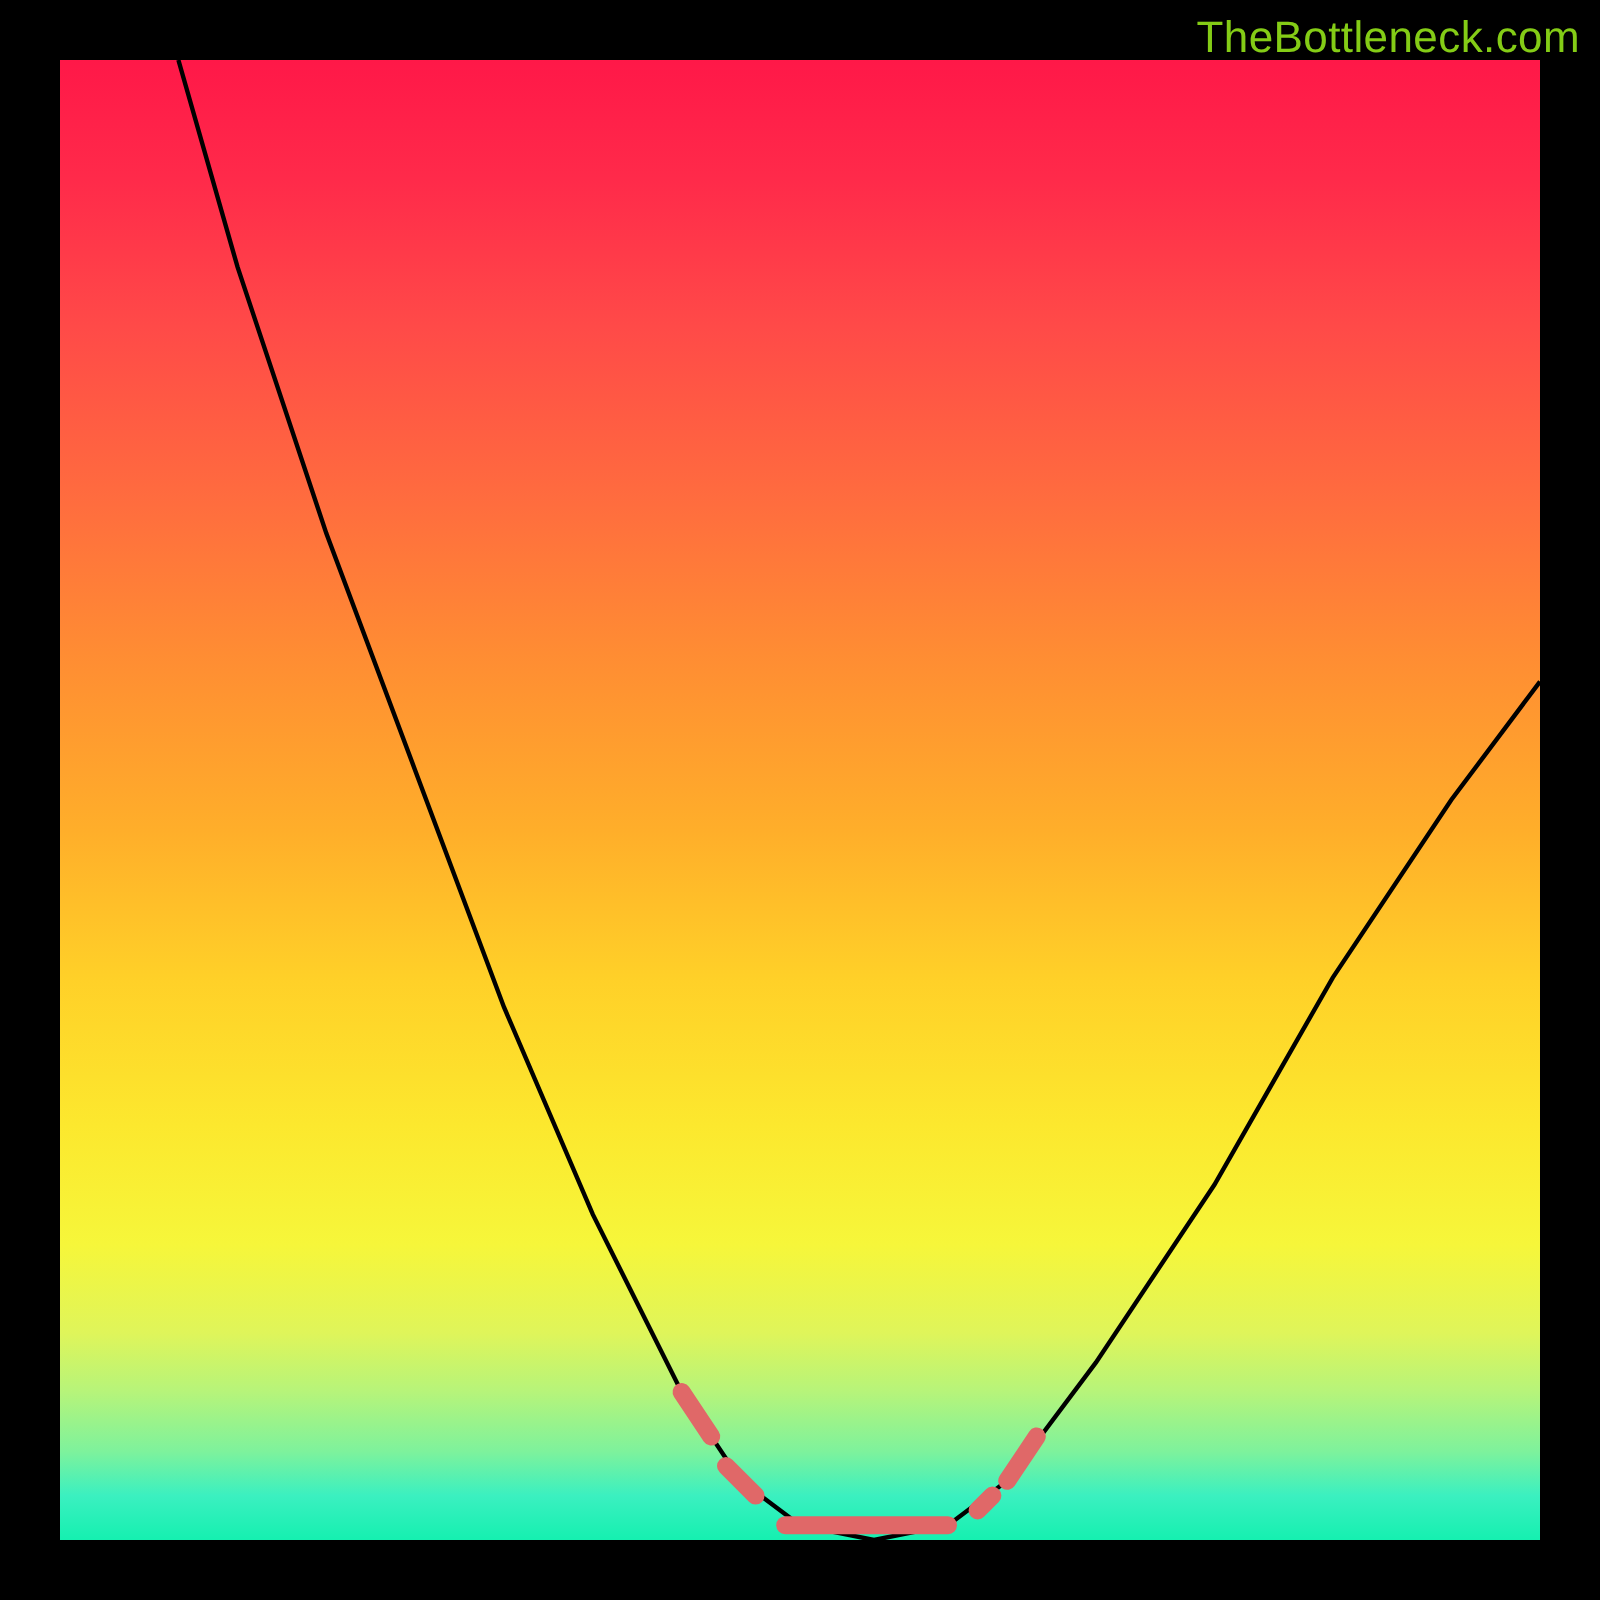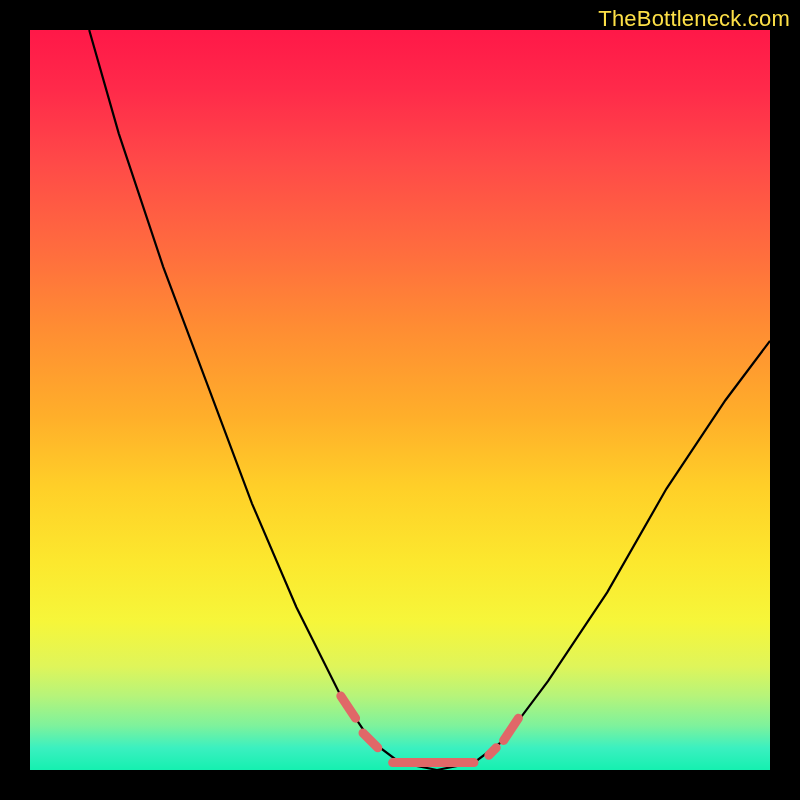--- a/index.html
+++ b/index.html
@@ -40,21 +40,21 @@
       #b6f47a 90%,
       #7ef29c 94%,
       #3bf0c0 97%,
       #15f0b0 100%
     );
   }
   .watermark {
     position: absolute;
     top: 6px;
     right: 10px;
-    color: #fde047;
+    color: #84cc16;
     font-size: 22px;
     font-weight: 500;
     letter-spacing: 0.2px;
     user-select: none;
   }
   svg.overlay {
     position: absolute;
     left: 30px;
     top: 30px;
     width: 740px;

